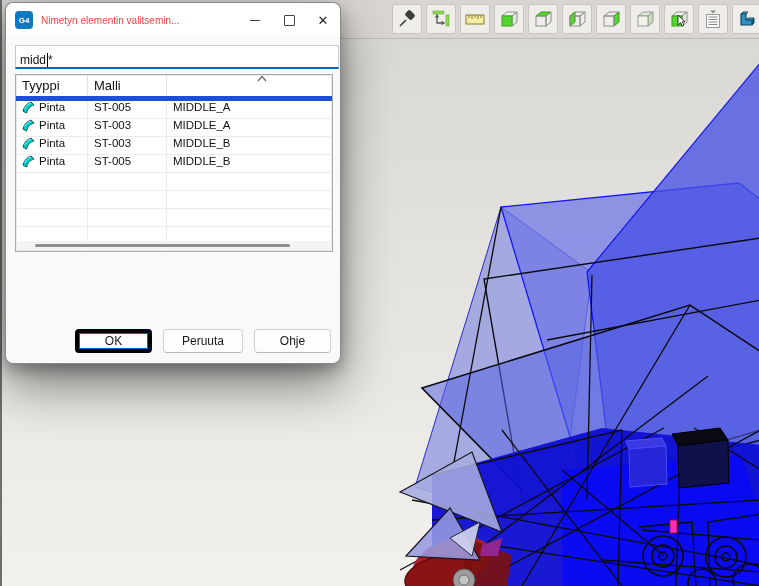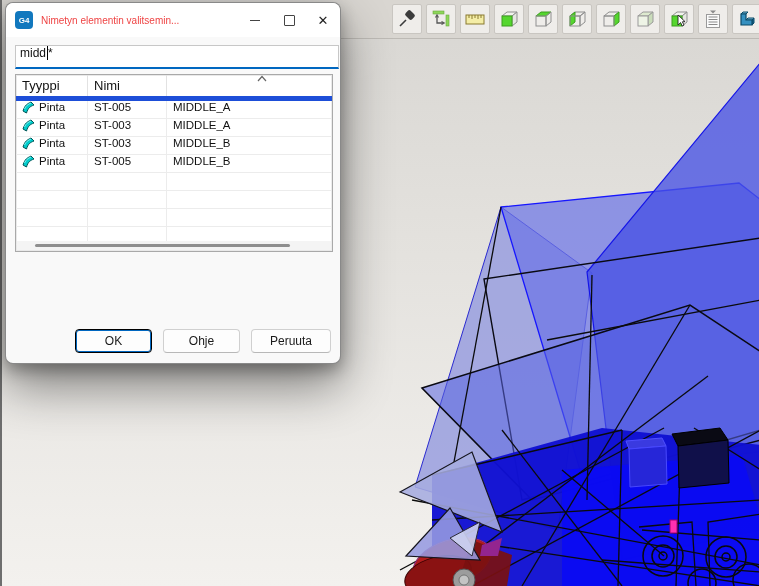--- a/index.html
+++ b/index.html
@@ -37,21 +37,21 @@
   }
   #wintitle{font-size:10px;color:#ef4444;flex:1;white-space:nowrap;overflow:hidden;}
   .winctl{width:34px;height:30px;display:flex;align-items:center;justify-content:center;cursor:pointer;color:#222;}
   .winctl .dash{width:10px;height:1px;background:#444;}
   .winctl .maxbox{width:9px;height:9px;border:1px solid #444;border-radius:1px;}
   .winctl.close{font-size:13px;line-height:1;}
   
   #searchbox{
     position:absolute;left:9px;top:42px;width:318px;height:21px;background:#fff;
     border:1px solid #c7c7c7;border-bottom:2px solid #0067c0;box-sizing:content-box;
-    font-size:12px;color:#111;display:flex;align-items:flex-start;padding-left:4px;cursor:text;
+    font-size:12px;color:#111;display:flex;align-items:flex-end;padding-left:4px;cursor:text;
   }
   #caret{display:inline-block;width:1px;height:14px;background:#000;margin:0 0 0 1px;}
   .star{font-size:12px;}
   
   #grid{
     position:absolute;left:9px;top:71px;width:318px;height:178px;background:#fff;
     border:1px solid #a9a9a9;box-shadow:inset 0 0 0 1px #e9e9e9;box-sizing:border-box;overflow:hidden;
   }
   #gridhead{display:flex;height:21px;border-bottom:5px solid #1d4ed8;position:relative;font-size:13px;color:#111;}
   .hc{display:flex;align-items:center;padding-left:6px;box-sizing:border-box;border-right:1px solid #e2e2e2;}
@@ -64,21 +64,21 @@
   .picon{margin-right:4px;display:flex;}
   #hscroll{position:absolute;left:1px;right:1px;bottom:1px;height:9px;background:#f4f4f4;}
   #hthumb{position:absolute;left:18px;top:3px;width:255px;height:3px;background:#8f8f8f;border-radius:2px;cursor:pointer;}
   
   #btnrow{position:absolute;left:0;right:0;bottom:10px;display:flex;padding-left:69px;gap:11px;}
   .dbtn{
     height:24px;border-radius:4px;background:#fdfdfd;border:1px solid #d0d0d0;border-bottom-color:#b8b8b8;
     font-size:12px;color:#1a1a1a;display:flex;align-items:center;justify-content:center;cursor:pointer;
     font-family:"Liberation Sans",sans-serif;
   }
-  #btn-ok{width:77px;border:1px solid #000000;box-shadow:0 0 0 1px #0067c0 inset;}
+  #btn-ok{width:77px;border:4px solid #000000;box-shadow:0 0 0 1px #0067c0 inset;}
   #btn-cancel{width:80px;}
   #btn-help{width:77px;}
 </style>
 </head>
 <body>
 
 <div id="viewport">
   <svg id="scene" width="759" height="586" viewBox="0 0 759 586">
 
     <g>
@@ -266,21 +266,21 @@
 
   <div id="searchbox">
     <span>midd</span>
       <span id="caret"></span>
       <span class="star">*</span>
   </div>
 
   <div id="grid">
     <div id="gridhead">
       <div class="hc c1">Tyyppi</div>
-      <div class="hc c2">Nimi</div>
+      <div class="hc c2">Malli</div>
       <svg id="sortchev" width="12" height="7">
         <polyline points="2,6 6,1.5 10,6" fill="none" stroke="#666" stroke-width="1.2"></polyline>
       </svg>
     </div>
     <div id="gridbody">
   <div class="trow">
     <div class="tc c1">
       <span class="picon">
         <svg width="13" height="13" viewBox="0 0 13 13">
           <path d="M1,10 C3,4 5,3 9,1 L12,4 C8,5.5 6,7 4.5,12 Z" fill="#00cccc" stroke="#005555" stroke-width="1"></path>
@@ -380,16 +380,16 @@
     <div class="tc c3"></div>
   </div>
 </div>
     <div id="hscroll">
       <div id="hthumb"></div>
     </div>
   </div>
 
   <div id="btnrow">
     <button class="dbtn" id="btn-ok">OK</button>
+    <button class="dbtn" id="btn-cancel">Peruuta</button>
     <button class="dbtn" id="btn-help">Ohje</button>
-    <button class="dbtn" id="btn-cancel">Peruuta</button>
   </div>
 </div>
 
 </body></html>

